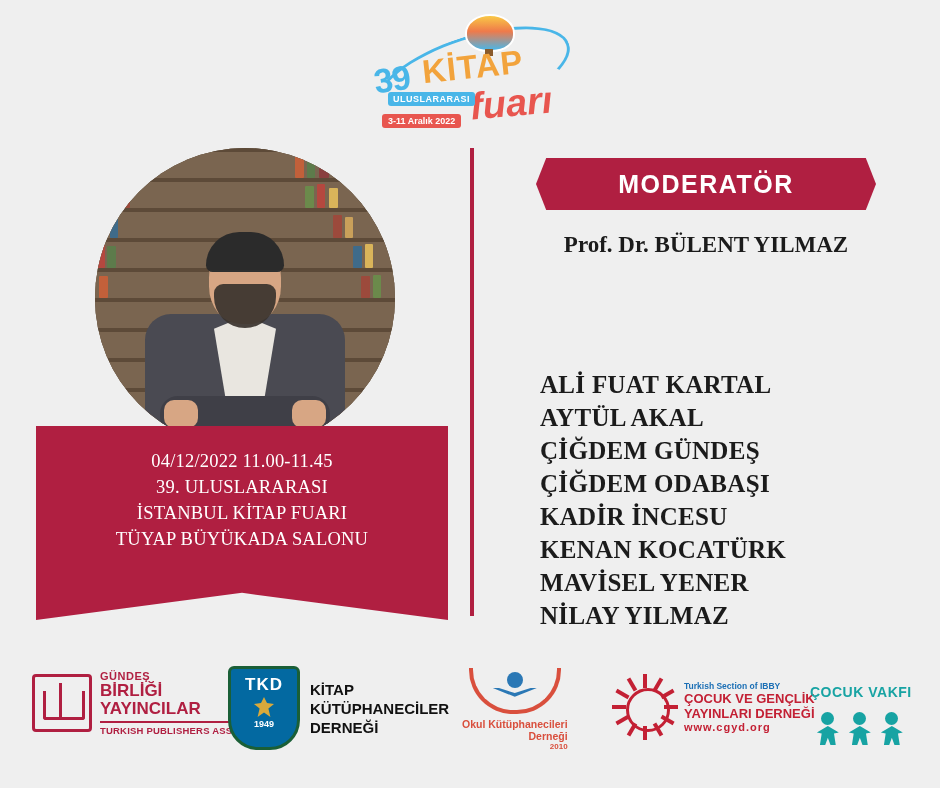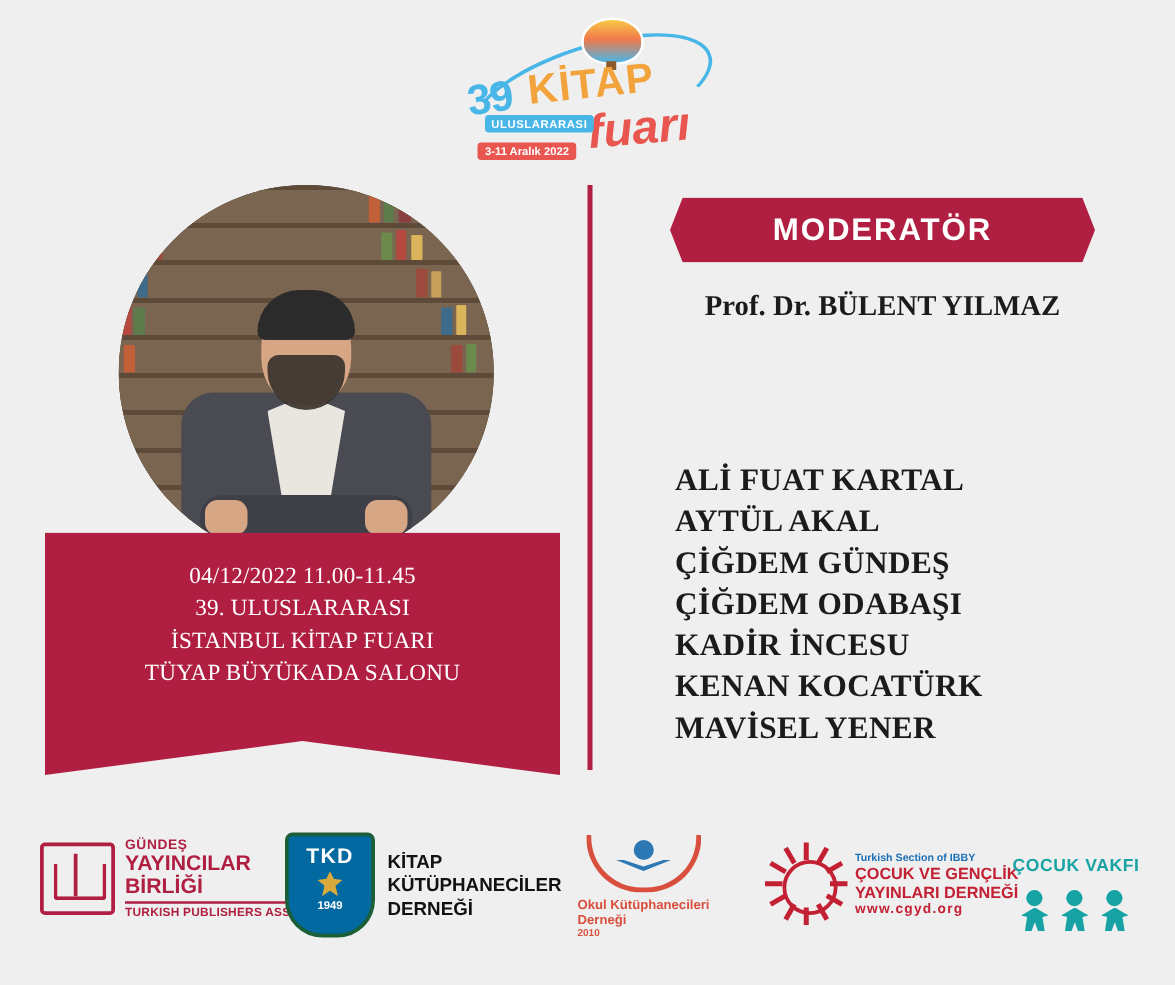--- a/index.html
+++ b/index.html
@@ -383,21 +383,21 @@
   }
   #logo-tkd .shield .leaf {
     width: 20px; height: 20px; margin: 2px auto 0;
     background: #d9a93b;
     clip-path: polygon(50% 0,65% 30%,100% 35%,72% 58%,82% 100%,50% 78%,18% 100%,28% 58%,0 35%,35% 30%);
   }
   #logo-tkd .shield .year { font-size: 9px; font-weight: bold; margin-top: 2px; }
   #logo-tkd .txt div { font-size: 15px; font-weight: bold; color: #111; line-height: 19px; }
 
   
-  #logo-okul { left: 462px; top: 8px; text-align: left; display: block; }
+  #logo-okul { left: 462px; top: 8px; text-align: right; display: block; }
   #logo-okul .bowl {
     width: 84px; height: 42px; margin: 0 auto;
     border: 4px solid #d94f3d;
     border-top: none;
     border-radius: 0 0 44px 44px;
     position: relative;
   }
   #logo-okul .figure {
     position: absolute; left: 50%; top: 4px; transform: translateX(-50%);
     width: 16px; height: 16px; border-radius: 50%; background: #2b78b5;
@@ -518,32 +518,33 @@
 
   <div class="speakers">
     <ul>
       <li>ALİ FUAT KARTAL</li>
       <li>AYTÜL AKAL</li>
       <li>ÇİĞDEM GÜNDEŞ</li>
       <li>ÇİĞDEM ODABAŞI</li>
       <li>KADİR İNCESU</li>
       <li>KENAN KOCATÜRK</li>
       <li>MAVİSEL YENER</li>
+      <li>NİLAY YILMAZ</li>
     </ul>
   </div>
 
   <div class="footer">
 
     <div class="logo-item" id="logo-tyb">
       <div class="mark"></div>
       <div>
         <div class="txt">
           <div>GÜNDEŞ</div>
+          <div>BİRLİĞİ</div>
           <div>YAYINCILAR</div>
-          <div>BİRLİĞİ</div>
         </div>
         <div class="sub">TURKISH PUBLISHERS ASSOCIATION</div>
       </div>
     </div>
 
     <div class="logo-item" id="logo-tkd">
       <div class="shield">
         <div class="tkd">TKD</div>
         <div class="leaf"></div>
         <div class="year">1949</div>

